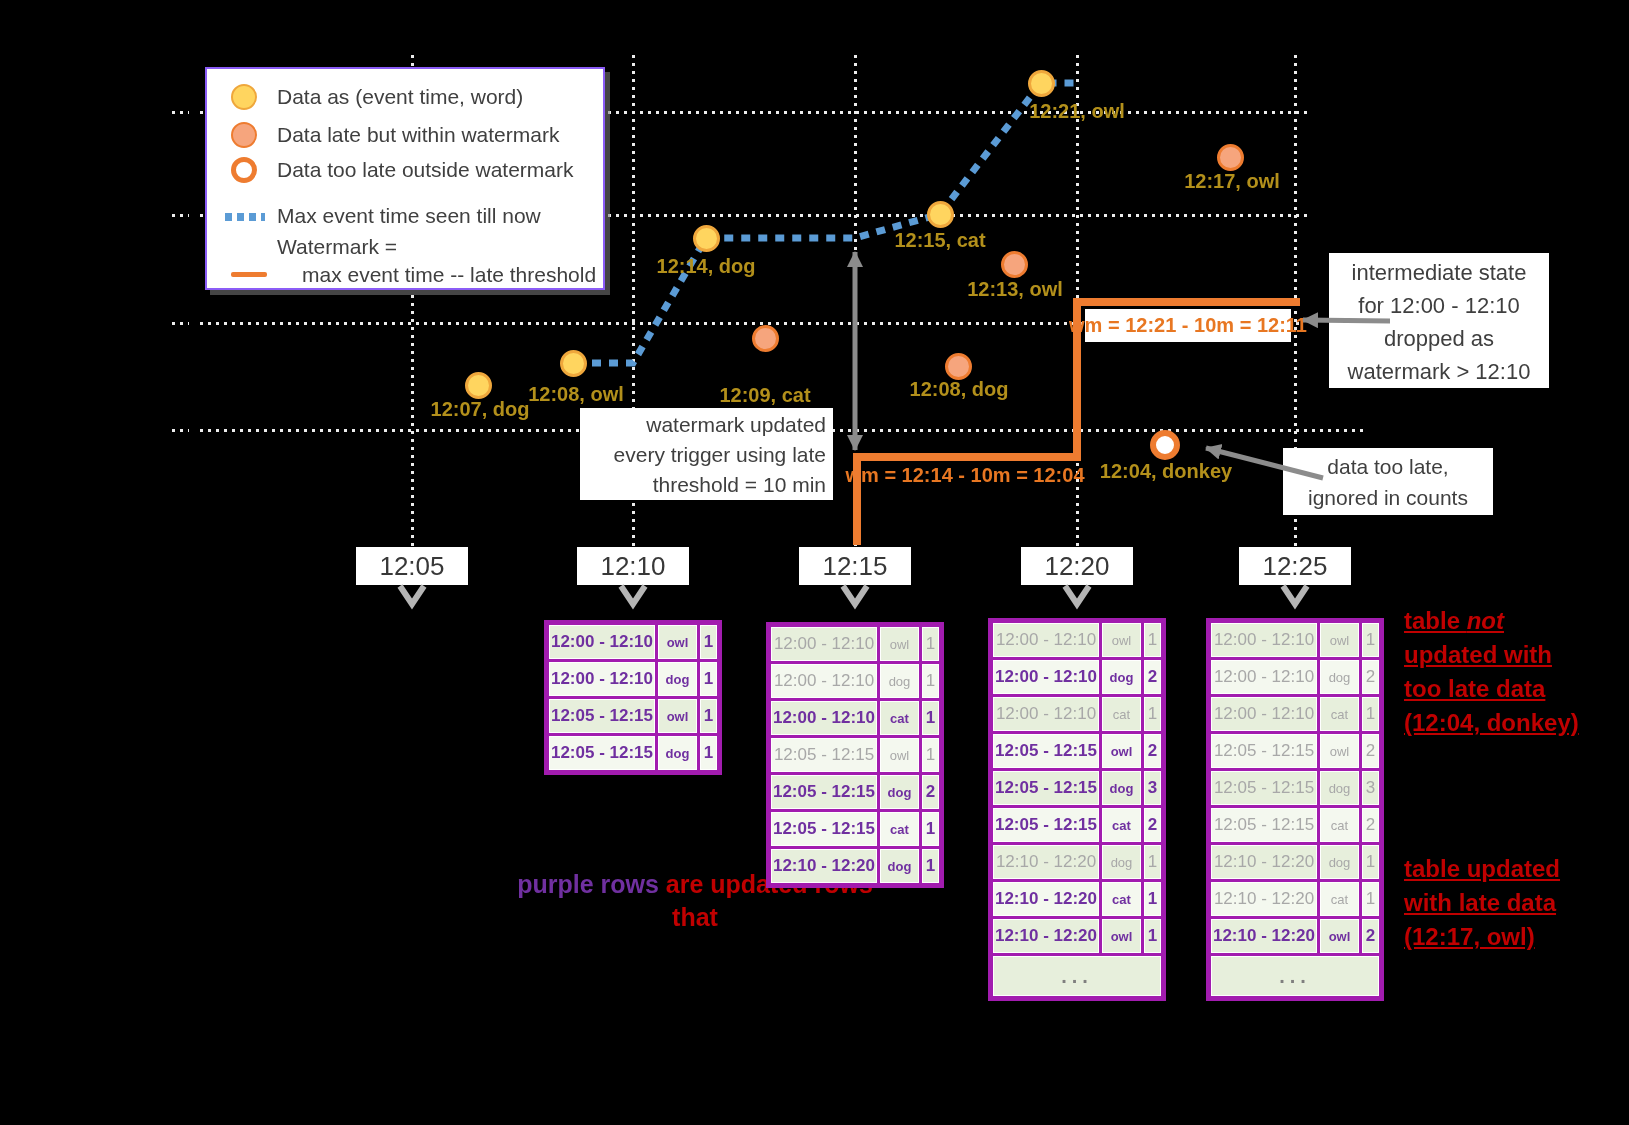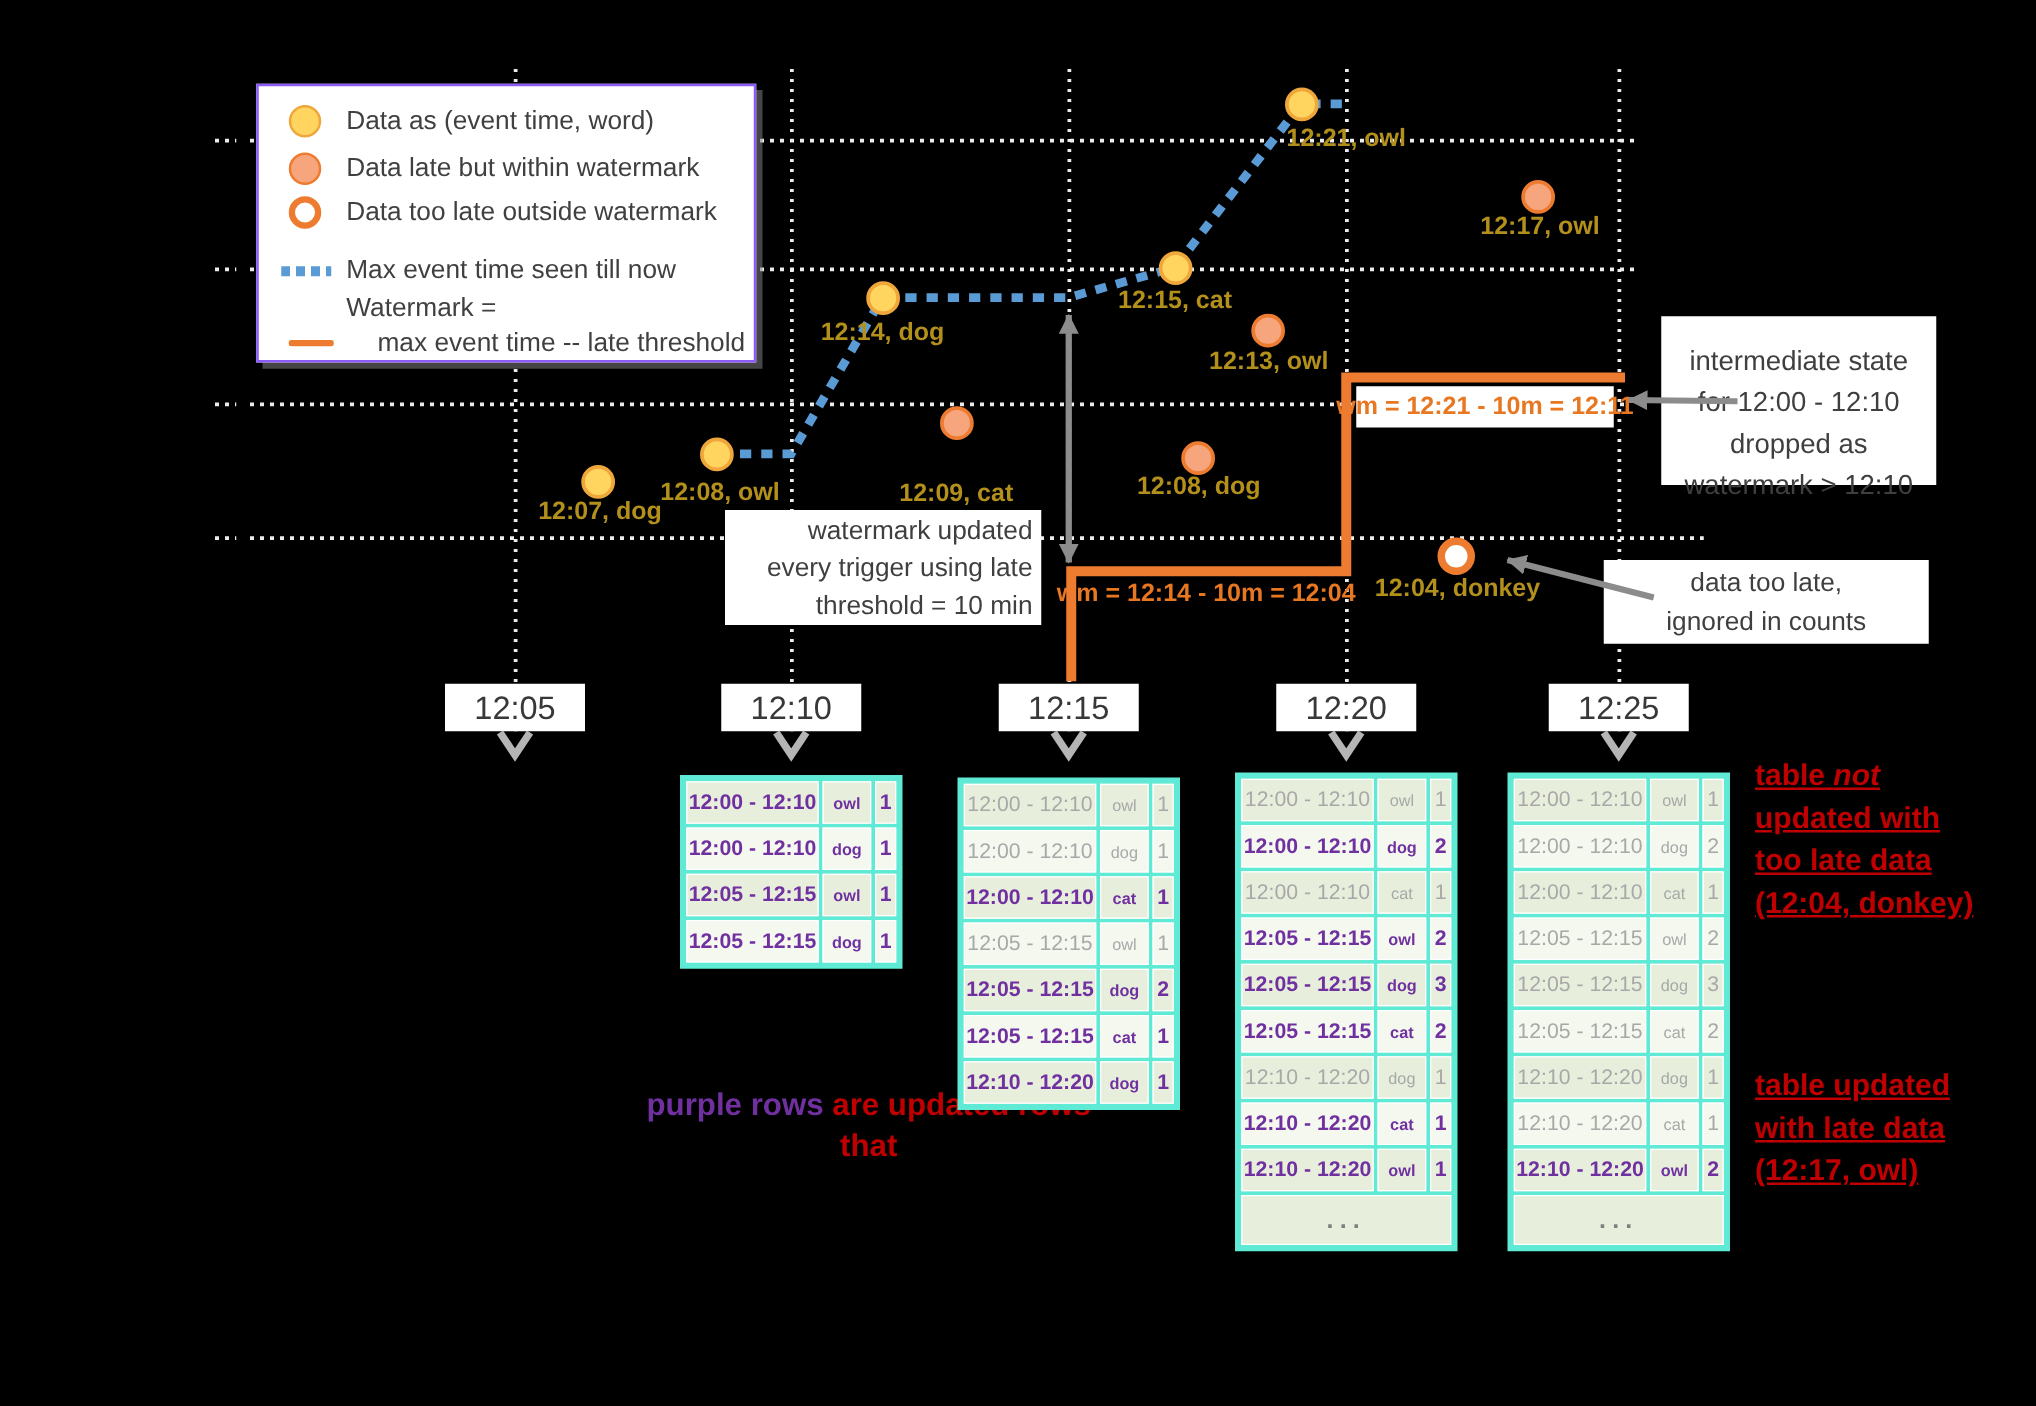--- a/index.html
+++ b/index.html
@@ -43,26 +43,26 @@
   .sw-too-late{background:#fff;border:5px solid #ee7c30;}
   .sw-blue-dash{width:40px;height:8px;left:18px;
     background-image:repeating-linear-gradient(to right,#5b9bd5 0 7px,transparent 7px 12px);}
   .sw-orange-line{width:36px;height:5px;background:#ee7c30;border-radius:2px;}
 
   
   .annotation{position:absolute;background:#ffffff;color:#3f3f3f;z-index:20;box-sizing:border-box;}
   #anno-watermark-updated{left:580px;top:408px;width:253px;height:92px;font-size:21px;
     line-height:30px;text-align:right;padding:2px 7px 0 0;}
   #anno-intermediate{left:1329px;top:253px;width:220px;height:135px;font-size:22px;
-    line-height:33px;text-align:center;padding-top:19px;}
-  #anno-too-late{left:1283px;top:448px;width:260px;height:67px;font-size:21px;
+    line-height:33px;text-align:center;padding-top:3px;}
+  #anno-too-late{left:1283px;top:448px;width:210px;height:67px;font-size:21px;
     line-height:31px;text-align:center;padding-top:3px;}
 
   
-  .result-table{position:absolute;background:#5eead4;padding:5px;display:flex;
+  .result-table{position:absolute;background:#a21caf;padding:5px;display:flex;
     flex-direction:column;gap:3px;z-index:10;}
   .rt-row{display:flex;gap:3px;height:34px;}
   .rt-cell{border:1px solid #ffffff;display:flex;align-items:center;justify-content:center;
     box-sizing:content-box;}
   .rt-window{width:104px;font-size:17px;}
   .rt-word{width:37px;font-size:13px;}
   .rt-count{width:15px;font-size:17px;}
   .rt-row.odd  .rt-cell{background:#e7efdc;}
   .rt-row.even .rt-cell{background:#f4f8ef;}
   .rt-row.updated .rt-cell{color:#7030a0;font-weight:600;}

